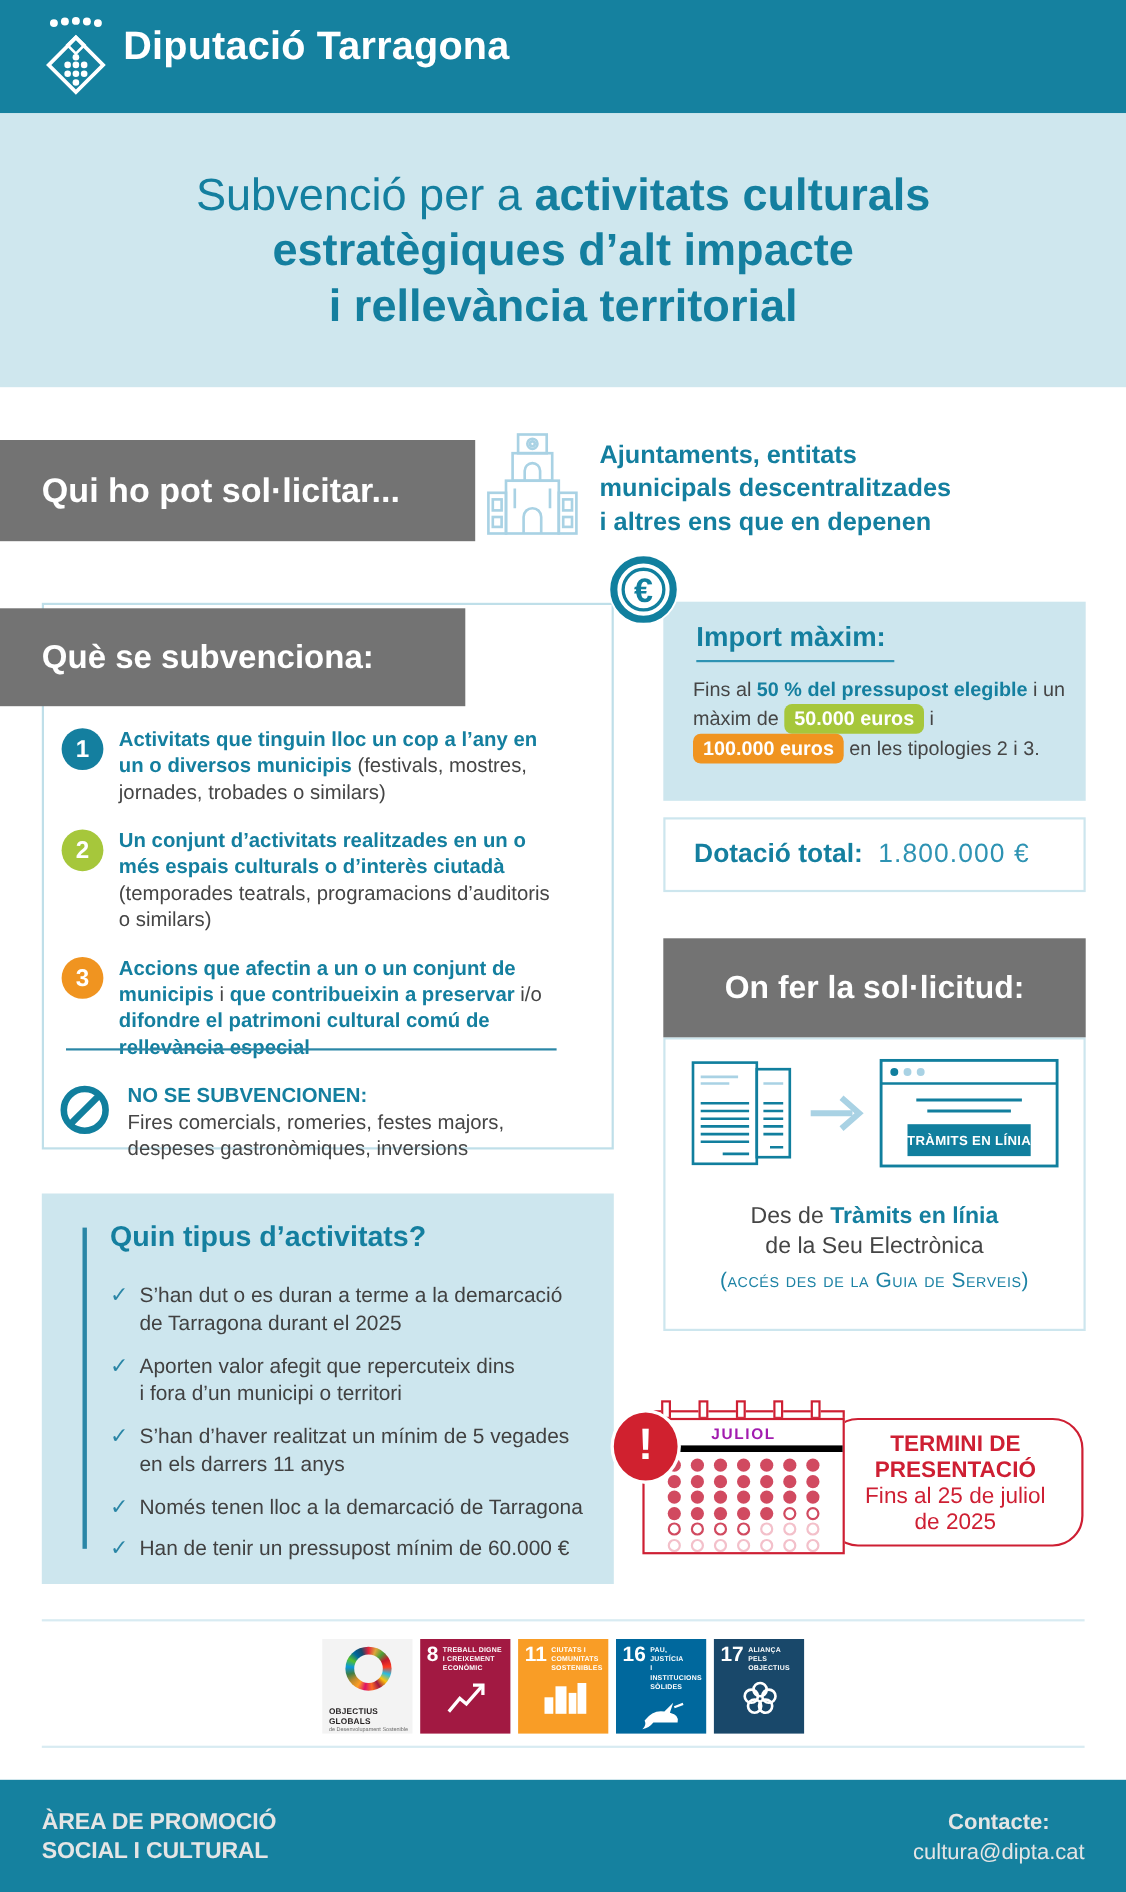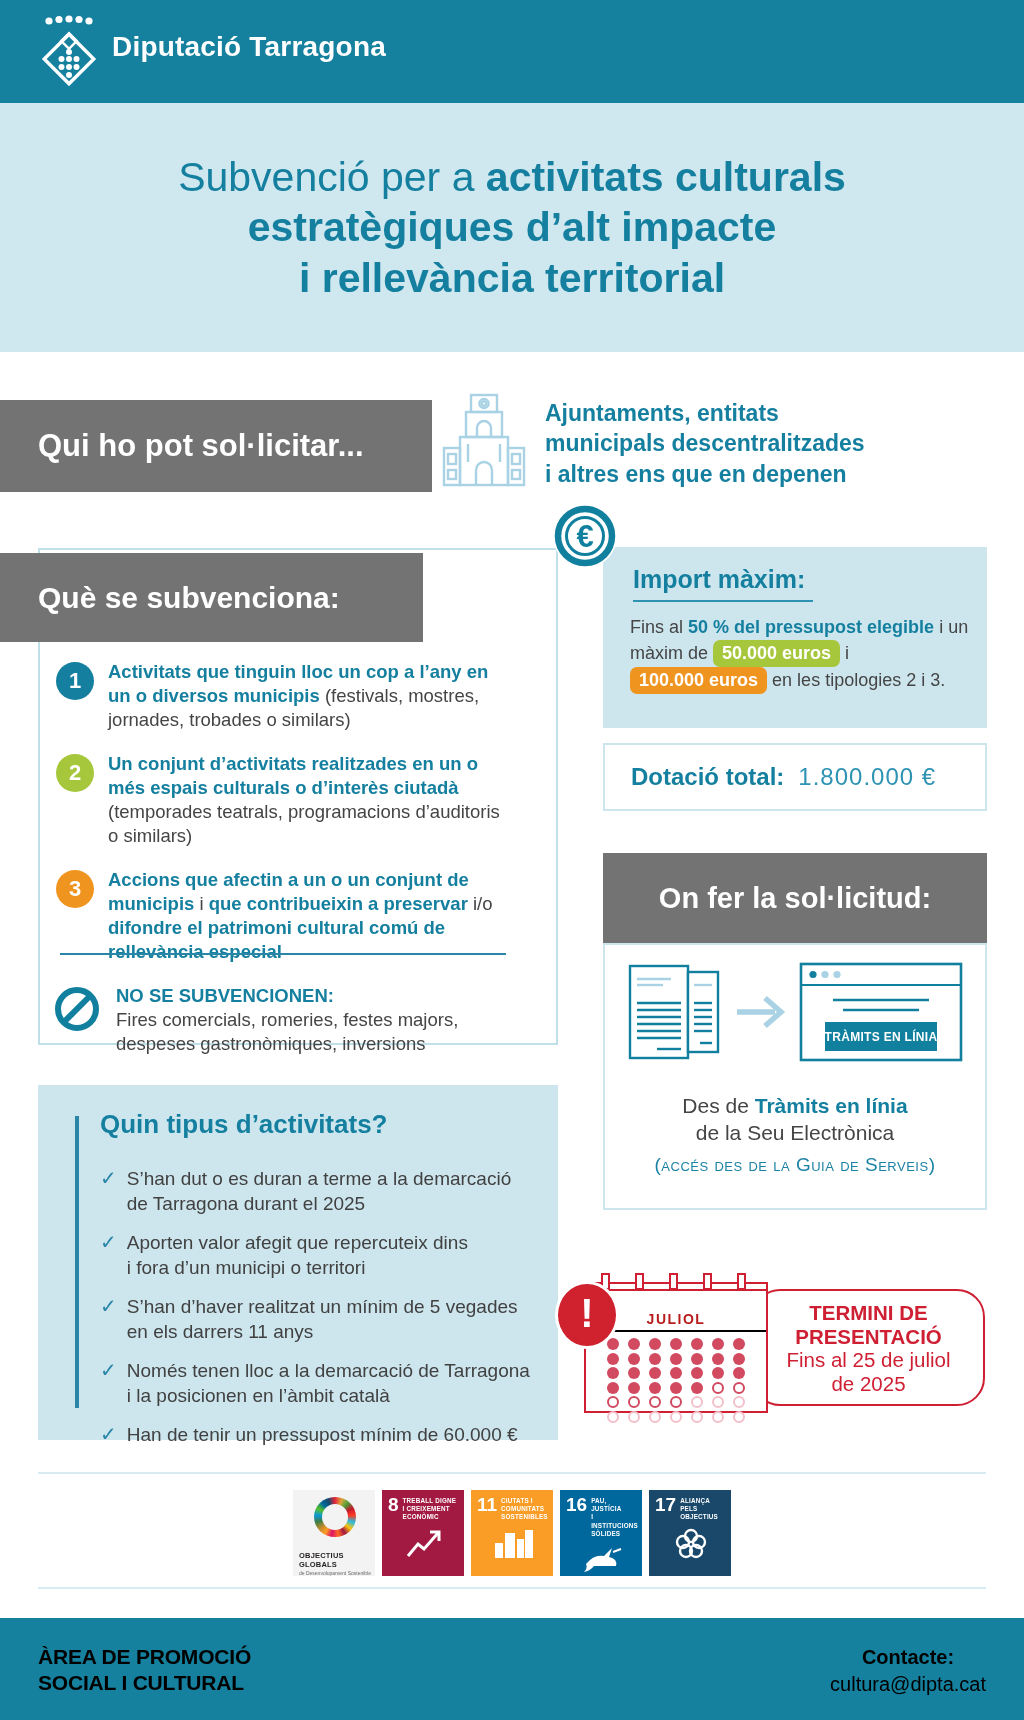--- a/index.html
+++ b/index.html
@@ -1,21 +1,21 @@
 <!DOCTYPE html>
 <html><head>
 <meta charset="utf-8">
 <style>
   html,body{margin:0;padding:0;background:#fff;}
   .page{position:relative;width:1024px;height:1720px;background:#fff;overflow:hidden;
         font-family:"Liberation Sans","DejaVu Sans",sans-serif;color:#454545;}
   
   .band-header{position:absolute;left:0;top:0;width:1024px;height:103px;background:#15819f;}
   .logo{position:absolute;left:36px;top:12px;}
-  .org{position:absolute;left:112px;top:31px;color:#fff;font-size:28px;font-weight:bold;letter-spacing:.2px;}
+  .org{position:absolute;left:112px;top:21px;color:#fff;font-size:36px;font-weight:bold;letter-spacing:.2px;}
   
   .band-title{position:absolute;left:0;top:103px;width:1024px;height:249px;background:#cfe7ee;
               display:flex;flex-direction:column;justify-content:center;align-items:center;}
   .t-line{color:#147f9f;font-size:41px;line-height:1.22;text-align:center;}
   .t-bold{font-weight:bold;}
   
   .teal-box{background:#737373;color:#fff;font-weight:bold;display:flex;align-items:center;}
   .qui-head{position:absolute;left:0;top:400px;width:432px;height:92px;font-size:31px;padding-left:38px;box-sizing:border-box;}
   .building{position:absolute;left:438px;top:392px;}
   .qui-text{position:absolute;left:545px;top:398px;color:#147f9f;font-weight:bold;font-size:23px;line-height:1.32;}
@@ -60,22 +60,22 @@
   .tramits-link{color:#147f9f;font-weight:bold;}
   .tramits-caps{margin-top:6px;color:#1d83a5;font-variant:small-caps;font-size:19px;letter-spacing:.5px;}
   
   .bubble{position:absolute;left:752px;top:1289px;width:233px;height:117px;background:#fff;border:2.5px solid #ce1f33;
           border-radius:28px;box-sizing:border-box;z-index:0;text-align:center;padding-top:10px;}
   .bubble .bh{color:#ce1f33;font-weight:bold;font-size:20.5px;line-height:1.15;}
   .bubble .bl{color:#ce1f33;font-size:20.5px;line-height:1.15;}
   .cal-bar{position:absolute;left:592px;top:1282px;width:176px;height:12px;background:#fff;border:2px solid #ce1f33;box-sizing:border-box;z-index:1;}
   .ring{position:absolute;top:1273px;width:9px;height:17px;background:#fff;border:2px solid #ce1f33;box-sizing:border-box;z-index:1;}
   .calendar{position:absolute;left:584px;top:1289px;width:184px;height:124px;background:#fff;border:2px solid #ce1f33;box-sizing:border-box;z-index:2;}
-  .cal-month{color:#b91c1c;font-weight:bold;font-size:14px;text-align:center;letter-spacing:1.5px;
-             padding:20px 0 3px 0;border-bottom:2px solid #000000;}
+  .cal-month{color:#a21caf;font-weight:bold;font-size:14px;text-align:center;letter-spacing:1.5px;
+             padding:4px 0 3px 0;border-bottom:6px solid #000000;}
   .cal-grid{display:grid;grid-template-columns:repeat(7,12px);grid-auto-rows:12px;column-gap:9px;row-gap:2.6px;
             justify-content:center;padding-top:6px;}
   .dot{width:12px;height:12px;border-radius:50%;box-sizing:border-box;}
   .dot.f{background:#d14a60;}
   .dot.o{background:#fff;border:2px solid #d14a60;}
   .dot.l{background:#fff;border:2px solid #f3c0ca;}
   .excl{position:absolute;left:555px;top:1281px;width:58px;height:58px;background:#d0212f;border:3px solid #fff;border-radius:50%;
         color:#fff;font-weight:bold;font-size:40px;display:flex;align-items:center;justify-content:center;box-sizing:content-box;z-index:3;padding-bottom:4px;}
   
   .thinline{position:absolute;left:38px;width:948px;height:2px;background:#d8ebf2;}
@@ -87,21 +87,21 @@
            background:conic-gradient(#e5243b,#dda63a,#4c9f38,#c5192d,#ff3a21,#26bde2,#fcc30b,#a21942,#fd6925,#dd1367,#fd9d24,#bf8b2e,#3f7e44,#0a97d9,#56c02b,#00689d,#19486a,#e5243b);}
   .gg-hole{width:26px;height:26px;border-radius:50%;background:#f3f3f3;}
   .gg-t1{font-size:7.5px;font-weight:bold;margin-top:14px;letter-spacing:.2px;}
   .gg-t2{font-size:5px;color:#6b6b6b;margin-top:1px;}
   .sdg-8{background:#A21942;} .sdg-11{background:#F99D26;} .sdg-16{background:#00689D;} .sdg-17{background:#19486A;}
   .sdg-head{display:flex;gap:4px;align-items:flex-start;}
   .sdg-num{font-size:19px;font-weight:bold;line-height:1;}
   .sdg-lines{font-size:6.3px;font-weight:bold;line-height:1.3;padding-top:2px;letter-spacing:.2px;}
   .sdg-icon{display:flex;justify-content:center;margin-top:4px;}
   
-  .footer{position:absolute;left:0;top:1618px;width:1024px;height:102px;background:#15819f;color:#000000;}
+  .footer{position:absolute;left:0;top:1618px;width:1024px;height:102px;background:#15819f;color:#e5e5e5;}
   .f-left{position:absolute;left:38px;top:26px;font-size:21px;font-weight:600;line-height:1.22;letter-spacing:-.2px;}
   .f-right{position:absolute;right:38px;top:26px;text-align:center;font-size:20px;line-height:1.35;}
   .f-contact{font-weight:bold;}
   .f-mail{font-weight:normal;}
 </style>
 </head>
 <body>
 
 <div class="page">
 
@@ -218,21 +218,20 @@
         <span class="chk">✓</span>
         <div class="chk-text">
             <div>S’han d’haver realitzat un mínim de 5 vegades</div>
             <div>en els darrers 11 anys</div>
           </div>
       </div>
       <div class="chk-item">
         <span class="chk">✓</span>
         <div class="chk-text">
             <div>Només tenen lloc a la demarcació de Tarragona</div>
-            <div>i la posicionen en l’àmbit català</div>
           </div>
       </div>
       <div class="chk-item">
         <span class="chk">✓</span>
         <div class="chk-text">
             <div>Han de tenir un pressupost mínim de 60.000 €</div>
           </div>
       </div>
     </div>
   </div>

